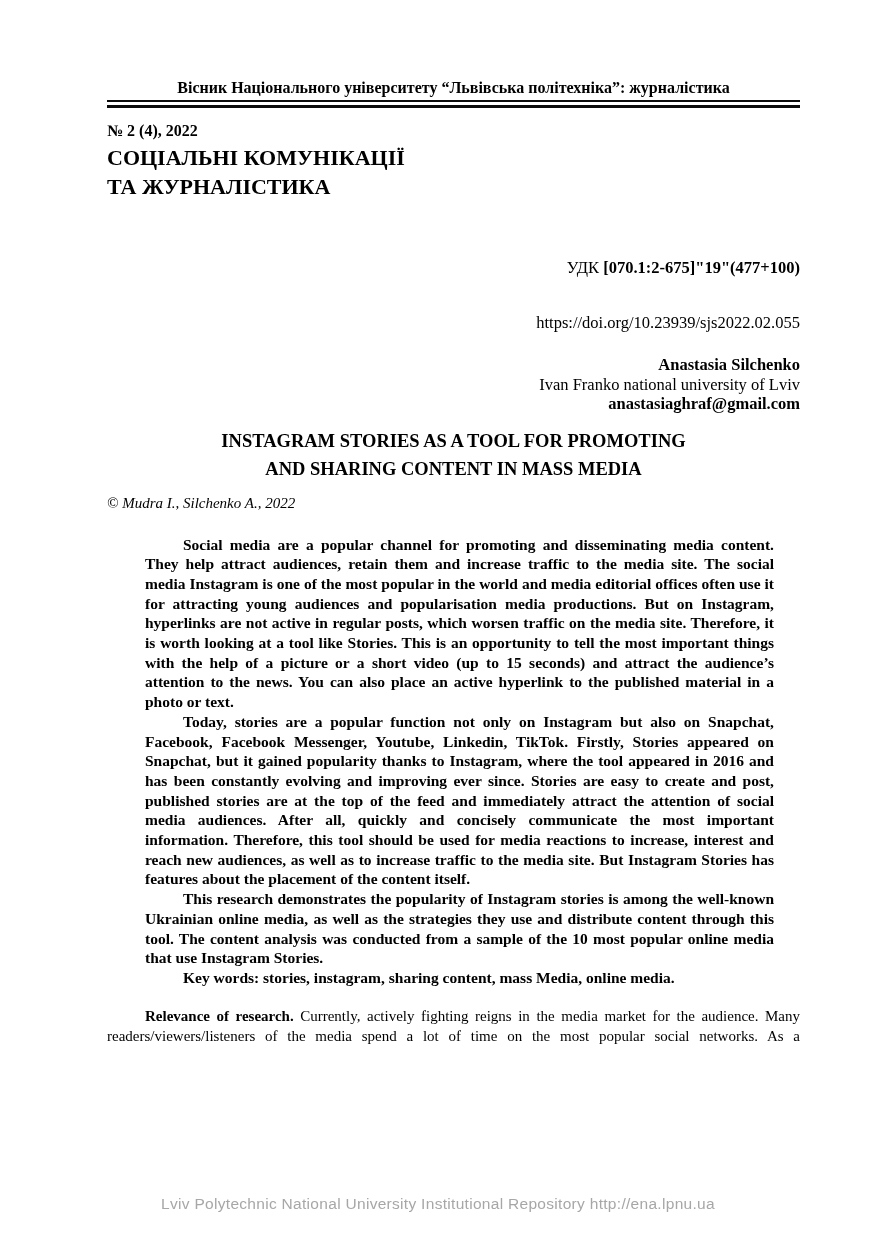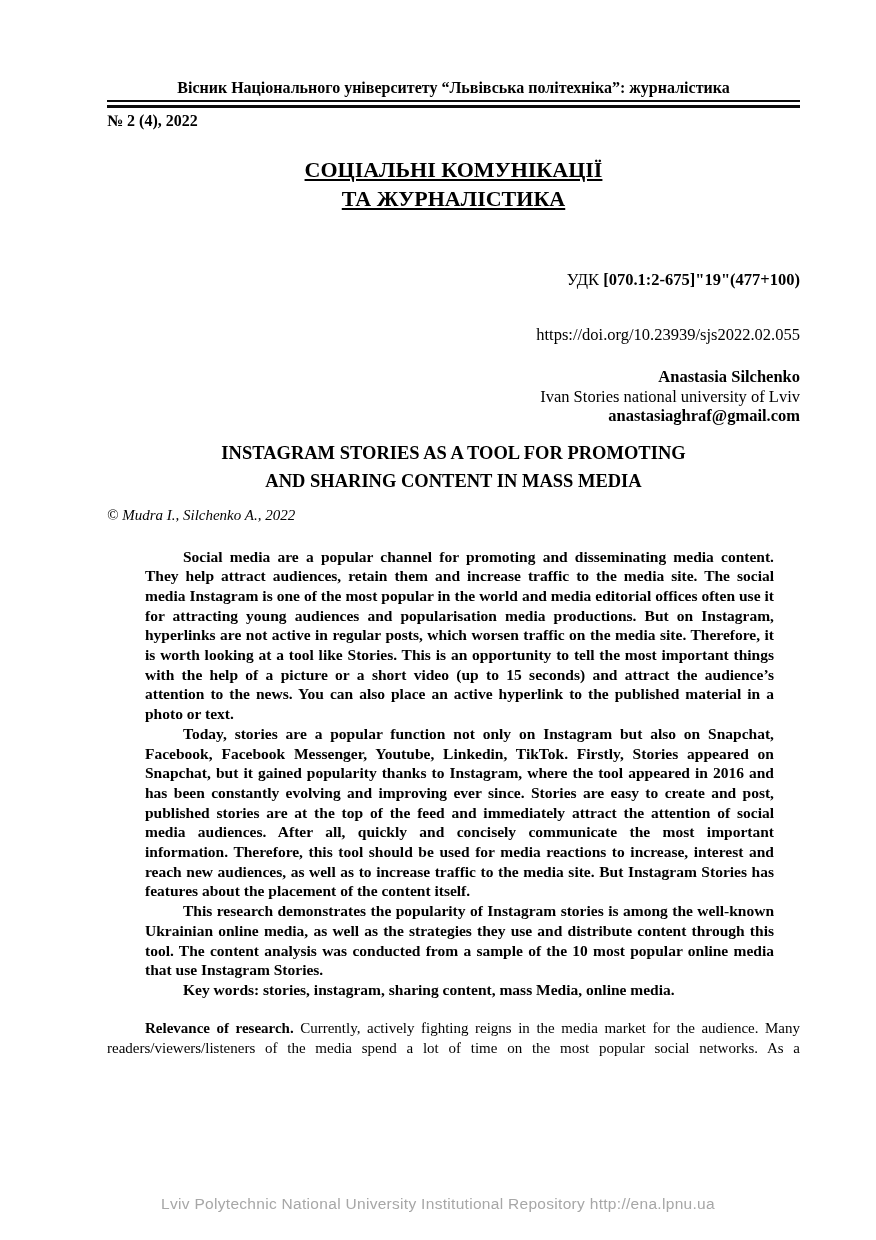--- a/index.html
+++ b/index.html
@@ -20,32 +20,31 @@
     font-size: 16px;
     line-height: 20px;
   }
   .double-rule {
     margin-top: 2px;
     height: 3px;
     border-top: 2px solid #0b0b0b;
     border-bottom: 3px solid #0b0b0b;
   }
   .issue {
-    margin-top: 3px;
+    margin-top: 13px;
     font-weight: bold;
     font-size: 16px;
     line-height: 20px;
   }
   .section-title {
-    margin-top: 24px;
-    text-align: center;
+    margin-top: 2px;
+    text-align: left;
     font-weight: bold;
     font-size: 22px;
     line-height: 29px;
-    text-decoration: underline;
   }
   .meta-right { text-align: right; font-size: 16.5px; }
   .udc { margin-top: 57px; line-height: 20px; }
   .doi { margin-top: 35px; line-height: 20px; }
   .author-block { margin-top: 20px; line-height: 19.5px; }
   .author-block.second { margin-top: 22px; }
   .b { font-weight: bold; }
   .article-title {
     margin-top: 13px;
     text-align: center;
@@ -107,21 +106,21 @@
 
   <div class="meta-right">
 
     <div class="udc"><span>УДК </span><span class="b">[070.1:2-675]"19"(477+100)</span></div>
 
     <div class="doi">https://doi.org/10.23939/sjs2022.02.055</div>
 
 
     <div class="author-block second">
       <div class="b">Anastasia Silchenko</div>
-      <div>Ivan Stories national university of Lviv</div>
+      <div>Ivan Franko national university of Lviv</div>
       <div class="b">anastasiaghraf@gmail.com</div>
     </div>
 
   </div>
 
   <div class="article-title">
     <div>INSTAGRAM STORIES AS A TOOL FOR PROMOTING</div>
     <div>AND SHARING CONTENT IN MASS MEDIA</div>
   </div>
 

